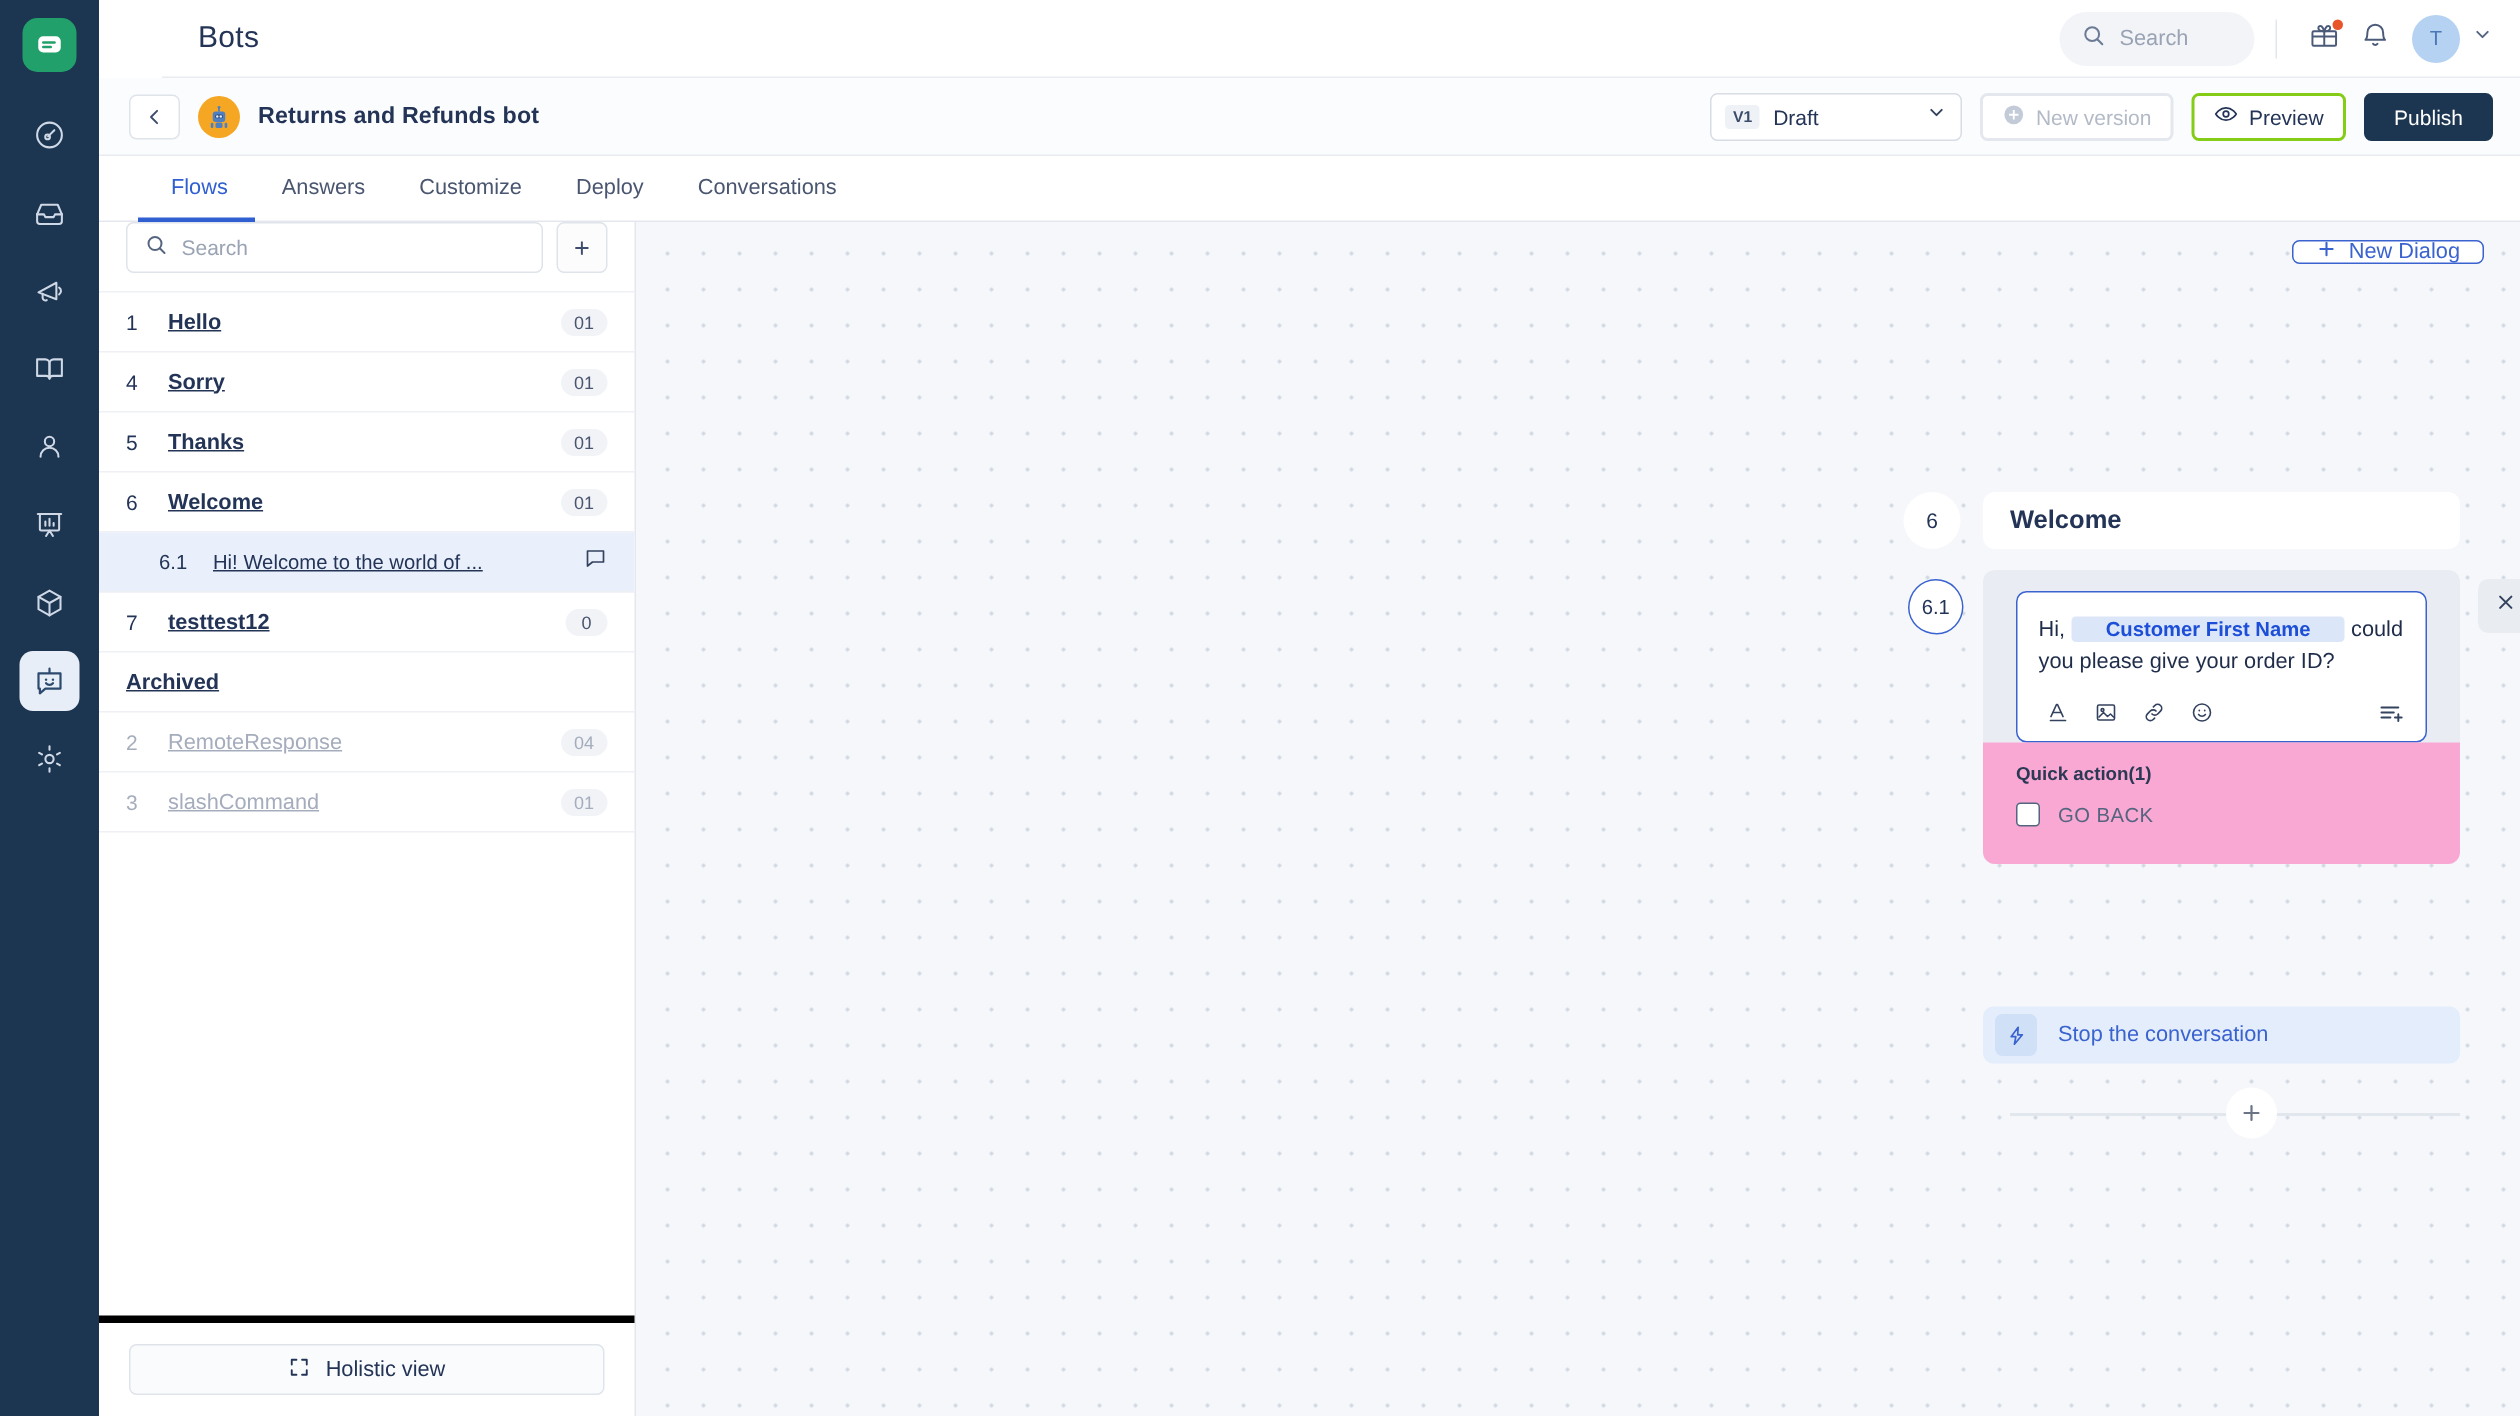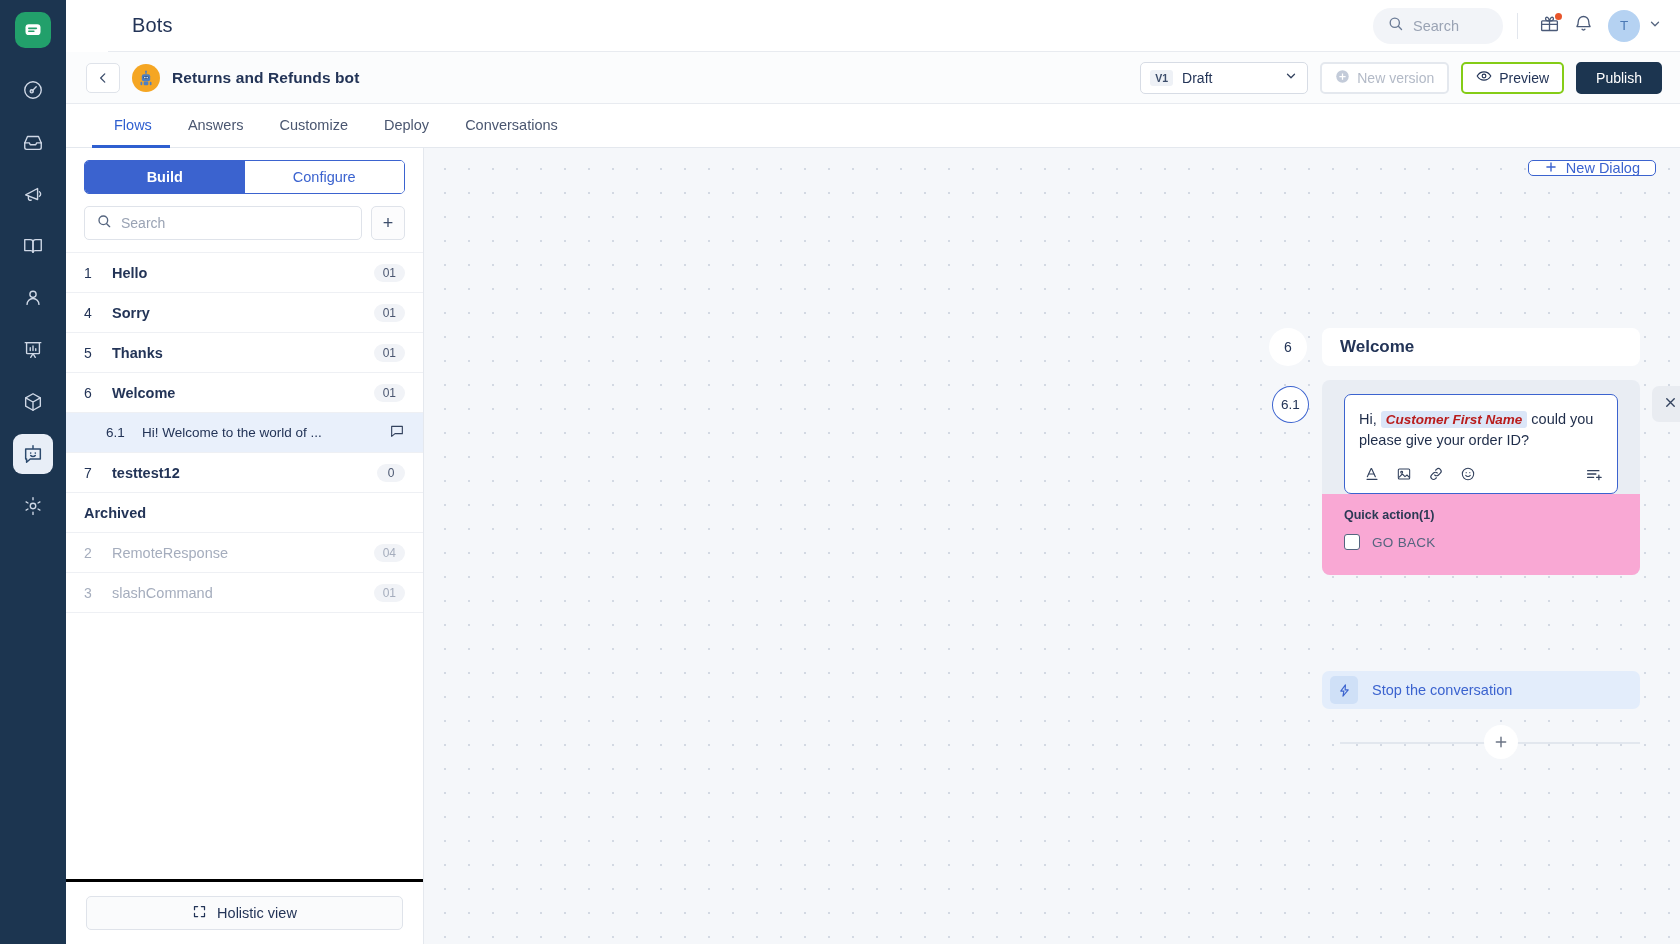--- a/index.html
+++ b/index.html
@@ -124,35 +124,35 @@
   .search-box .ph { color:#9aa3b4; font-size:14px;}
   .plus-btn { width:34px; height:34px; border:1px solid #dfe3ea; border-radius:5px; background:#fcfcfd;
     display:flex; align-items:center; justify-content:center; cursor:pointer; color:#3c4d6b; font-size:18px;}
 
   .flow-list { flex:1 1 auto; overflow-y:auto; }
   .flow-row {
     height: 40px; display:flex; align-items:center; padding: 0 18px;
     border-bottom: 1px solid #eef0f4; cursor:pointer; gap: 14px;
   }
   .flow-row .num { font-size:14px; color:#233457; width: 14px; }
-  .flow-row .nm { font-size:14.5px; color:#233457; font-weight:700; flex:1 1 auto; }
+  .flow-row .nm { font-size:14.5px; color:#233457; font-weight:700; flex:1 1 auto;text-decoration:underline; }
   .flow-row .cnt {
     font-size:12px; color:#4a5670; background:#f1f3f7; border-radius:9px; padding: 2px 9px; min-width:28px; text-align:center;
   }
   .flow-row.archived .num, .flow-row.archived .nm { color:#a5adbd; font-weight:400; }
   .flow-row.archived .nm { font-weight:400; }
   .flow-row.archived .cnt { color:#a5adbd; }
   .flow-row.sub {
     padding-left: 40px; background:#e9f0fb; gap: 12px;
   }
   .flow-row.sub .num { font-size:13.5px; color:#233457; width: 24px; font-weight:400;}
   .flow-row.sub .nm { font-weight:400; font-size:13.5px; color:#233457; white-space:nowrap; overflow:hidden; text-overflow:ellipsis;}
   .flow-row.section { border-bottom:1px solid #eef0f4; }
   .flow-row.section .nm { font-weight:700; color:#233457; }
-  .panel-foot { padding: 14px 20px; border-top:3px solid #000000; }
+  .panel-foot { padding: 14px 20px; border-top:5px solid #000000; }
   .holistic {
     height: 34px; width:100%; border:1px solid #dfe3ea; border-radius:5px; background:#fafbfc;
     display:flex; align-items:center; justify-content:center; gap:10px; font-size:14.5px; color:#233457; cursor:pointer;
   }
 
   
   #canvas {
     flex:1 1 auto; position: relative; min-width:0;
     background-color: #f5f7fa;
     background-image: radial-gradient(circle, #d3d9e3 1.1px, transparent 1.2px);
@@ -191,22 +191,22 @@
   .msg-card {
     position:absolute; left: 898px; top: 232px; width: 318px;
     background:#e9edf3; border-radius: 8px; padding: 14px 22px 0 22px;
   }
   .editor {
     background:#fff; border: 1.8px solid #3b63cf; border-radius: 7px;
     padding: 14px 14px 0 14px;
   }
   .editor .txt { font-size: 14.5px; color:#1f2d4a; line-height: 21px; }
   .pillvar {
-    background:#dbe6f8; color:#b91c1c; font-style: italic; font-weight:700;
-    border-radius:3px; padding: 1px 5px; font-size: 13.5px; white-space:nowrap;
+    background:#dbe6f8; color:#1d4ed8; font-weight:700;
+    border-radius:3px; padding: 1px 23px; font-size: 13.5px; white-space:nowrap;
   }
   .editor-tools {
     display:flex; align-items:center; gap: 16px; padding: 14px 0 10px 5px;
   }
   .editor-tools .t { cursor:pointer; color:#33425e; display:flex; }
   .editor-tools .gap { flex:1 1 auto; }
   .row-links { display:flex; align-items:center; padding: 12px 2px 14px 2px; }
   .lnk { font-size:14.5px; color:#3b63cf; cursor:pointer; }
   .qa-block { margin: 0 -22px; background:#f9a8d4; border-radius: 0 0 8px 8px; padding: 14px 22px 25px 22px; }
   .qa-title { font-size: 12.5px; font-weight:700; color:#2b3954; margin-bottom: 12px; }
@@ -444,30 +444,20 @@
         <span>Deploy</span>
       </div>
     <div class="tab">
         <span>Conversations</span>
       </div>
   </div>
 
   <div id="body">
 
     <div id="flowpanel">
-      <div class="seg-wrap">
-        <div class="segmented">
-          <div class="seg active">
-              <span>Build</span>
-            </div>
-          <div class="seg">
-              <span>Configure</span>
-            </div>
-        </div>
-      </div>
 
       <div class="search-row">
         <div class="search-box">
           <span>
             <svg width="16" height="16" viewBox="0 0 24 24" fill="none" stroke="#55657f" stroke-width="2" stroke-linecap="round">
                 <circle cx="11" cy="11" r="6.5"></circle>
                 <line x1="16" y1="16" x2="20.5" y2="20.5"></line>
               </svg>
           </span>
           <span class="ph">Search</span>

